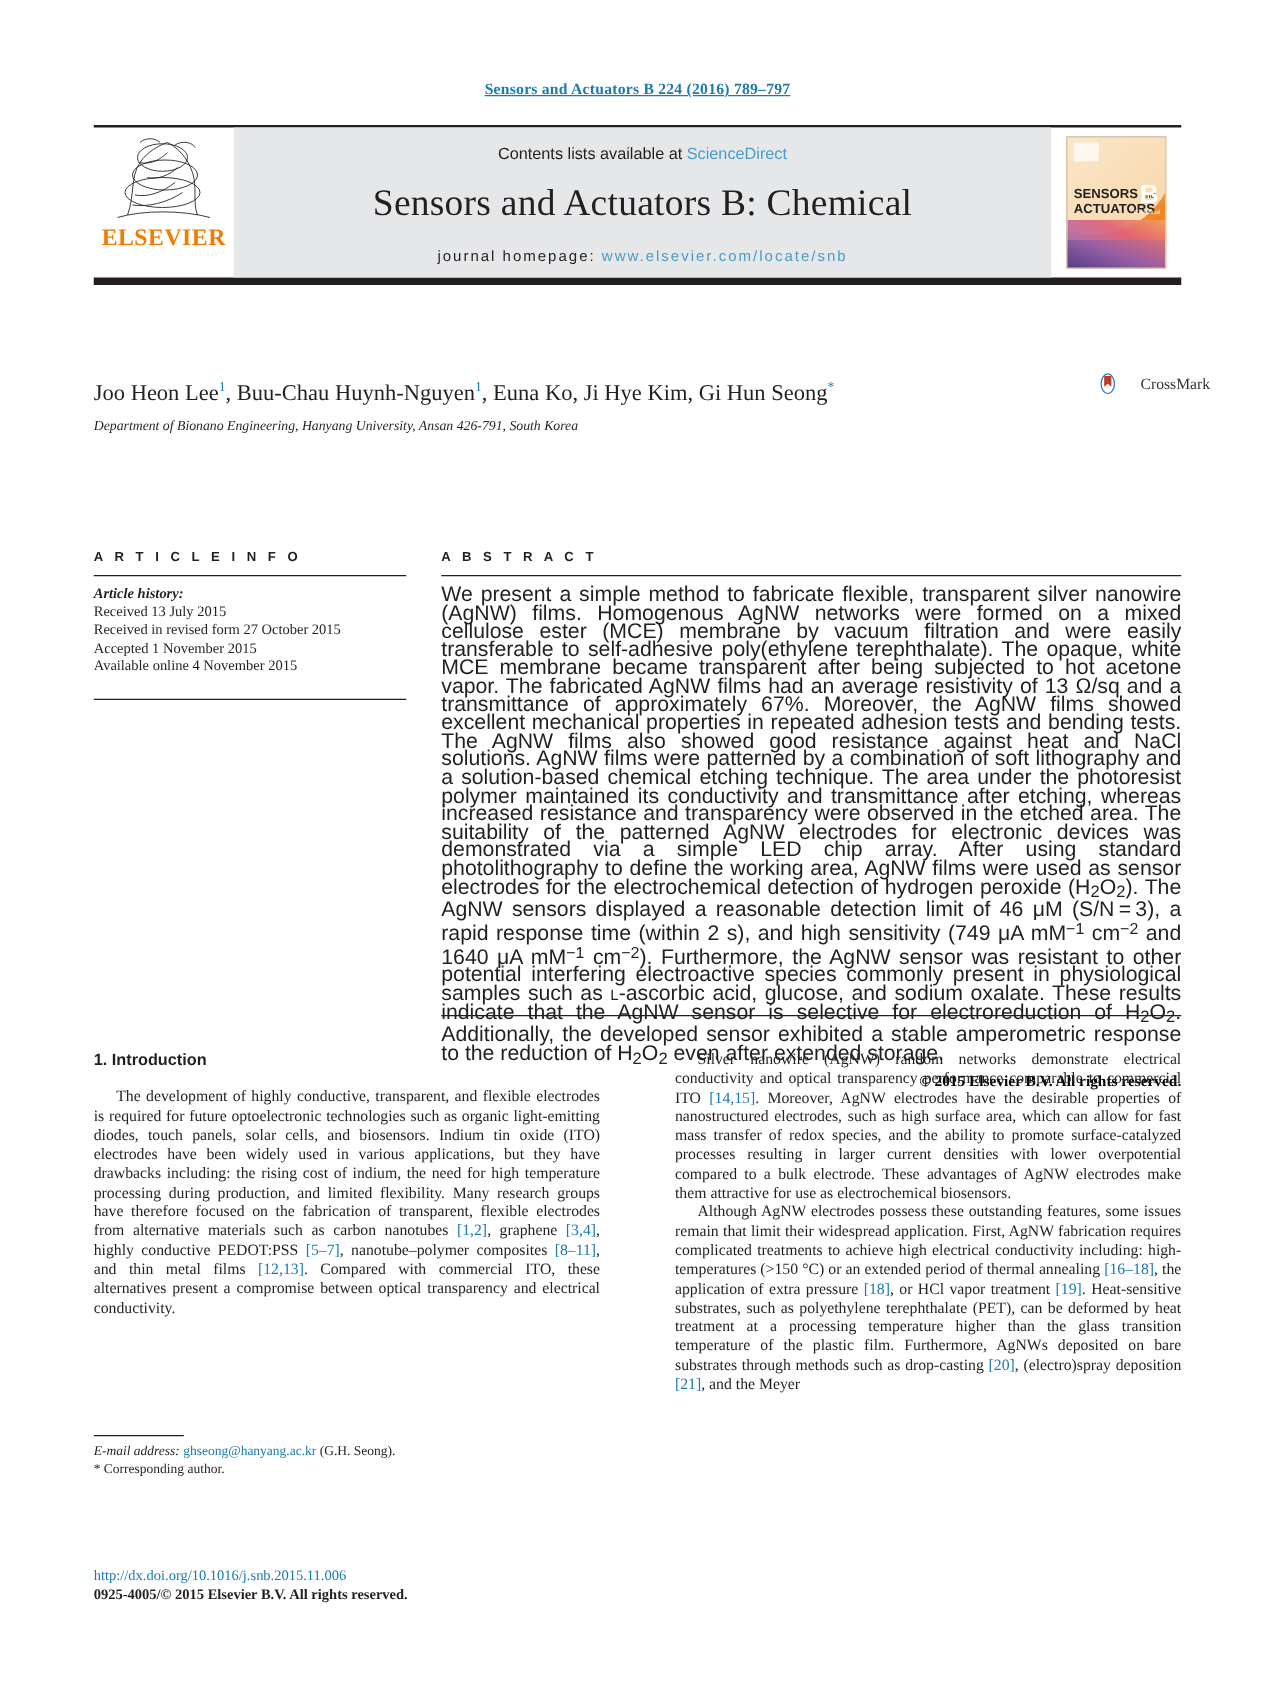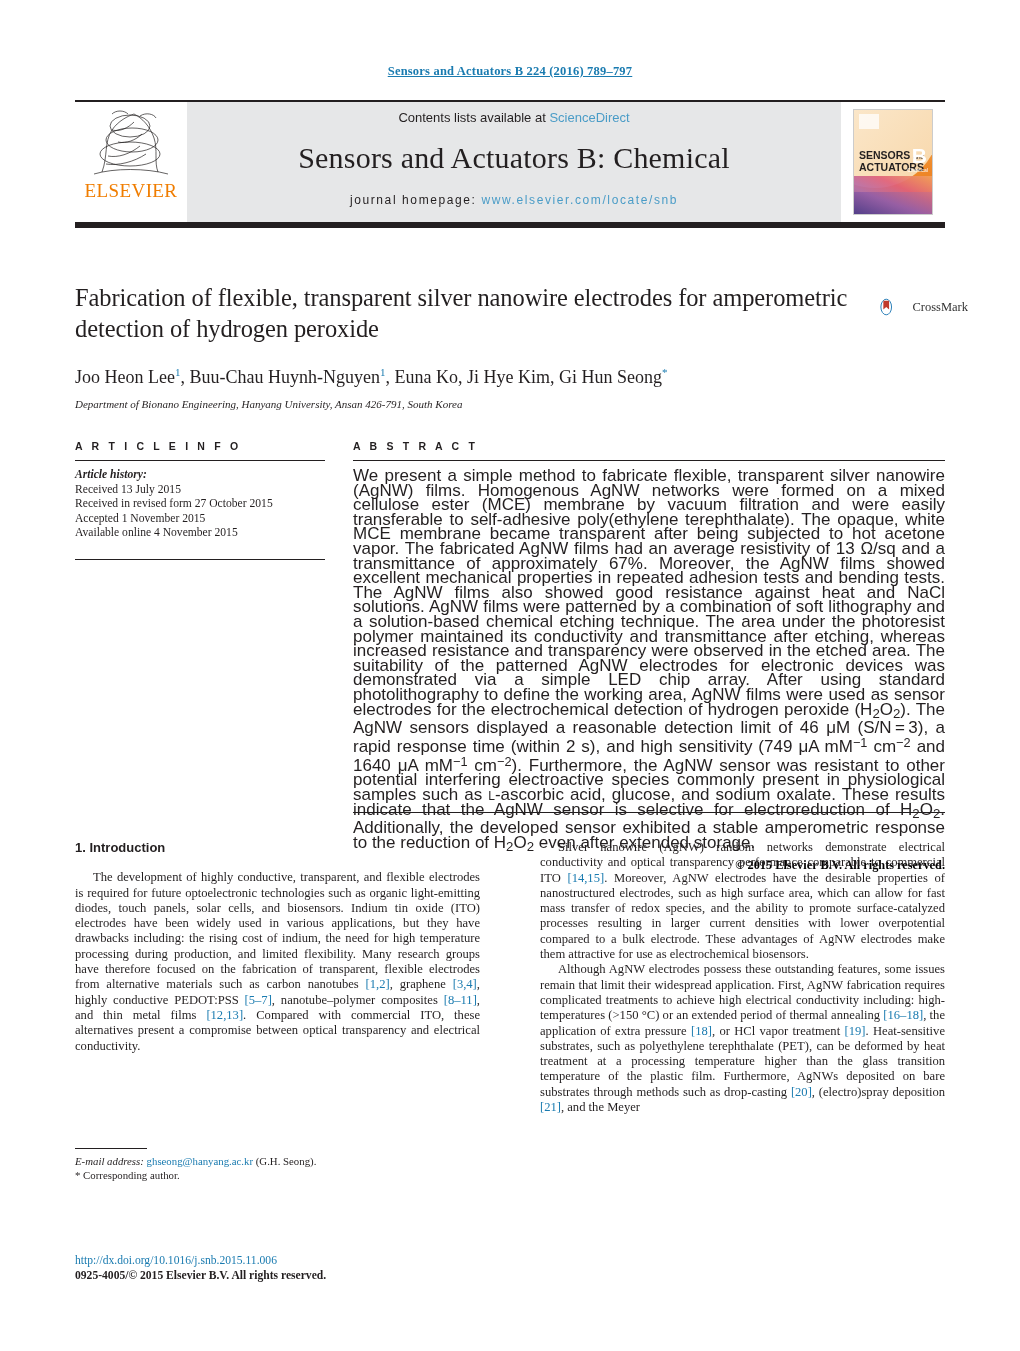--- a/index.html
+++ b/index.html
@@ -59,30 +59,30 @@
     justify-content: flex-start;
     padding-top: 4px;
     box-sizing: border-box;
   }
   .tree-svg { display:block; }
   .elsevier-word {
     font-family: "Liberation Serif", serif;
     font-size: 19px;
     letter-spacing: 0.4px;
     color: #f07d00;
-    font-weight: 400;
+    font-weight: 700;
     margin-top: 2px;
   }
   .masthead-center {
     flex: 1 1 auto;
     background: #e6e7e8;
     display: flex;
     flex-direction: column;
     align-items: center;
-    justify-content: flex-start;
+    justify-content: flex-end;
     padding: 8px 0 10px 0;
     box-sizing: border-box;
   }
   .contents-line {
     font-family: "Liberation Sans", sans-serif;
     font-size: 13px;
     color: #231f20;
     margin-bottom: 16px;
   }
   .contents-line .sd {
@@ -419,21 +419,20 @@
           <span class="small">and</span><br>
           <span>ACTUATORS</span>
         </div>
         <div class="cover-b">B</div>
         <div class="cover-chem">Chemical</div>
       </div>
     </div>
   </div>
 
   <div class="title-block">
-    <h1 class="paper-title">Fabrication of flexible, transparent silver nanowire electrodes for amperometric detection of hydrogen peroxide</h1>
     <div class="authors">Joo Heon Lee<sup>1</sup>, Buu-Chau Huynh-Nguyen<sup>1</sup>, Euna Ko, Ji Hye Kim, Gi Hun Seong<sup class="star">*</sup></div>
     <div class="affiliation">Department of Bionano Engineering, Hanyang University, Ansan 426-791, South Korea</div>
   </div>
 
   <div class="crossmark">
     <svg width="40" height="40" viewBox="0 0 40 40">
       <ellipse cx="20" cy="20" rx="13" ry="19" fill="#ffffff" stroke="#2b7fb8" stroke-width="2.4"></ellipse>
       <path d="M13 5 L27 5 L27 26 L20 20 L13 26 Z" fill="#c0392b"></path>
     </svg>
     <span class="crossmark-text">CrossMark</span>

